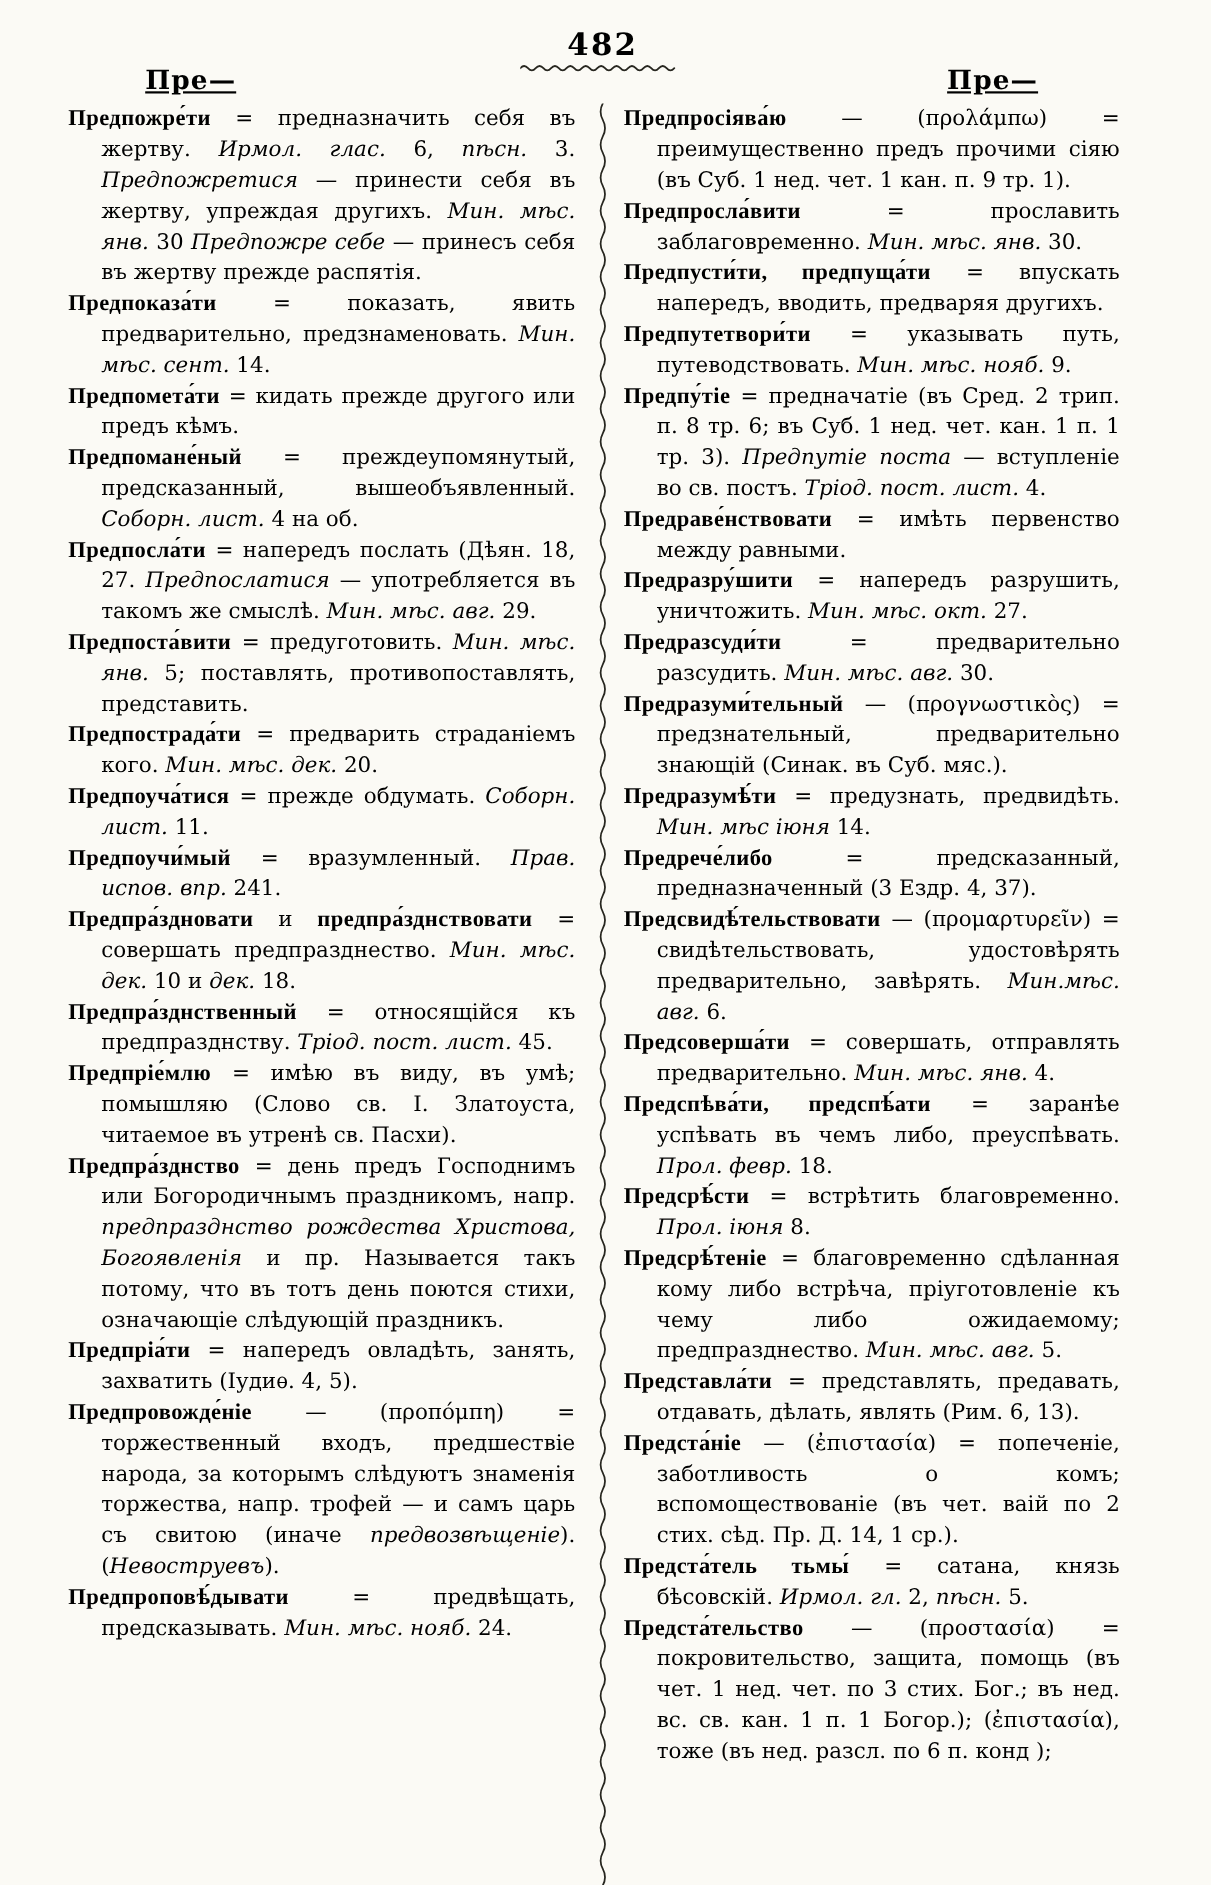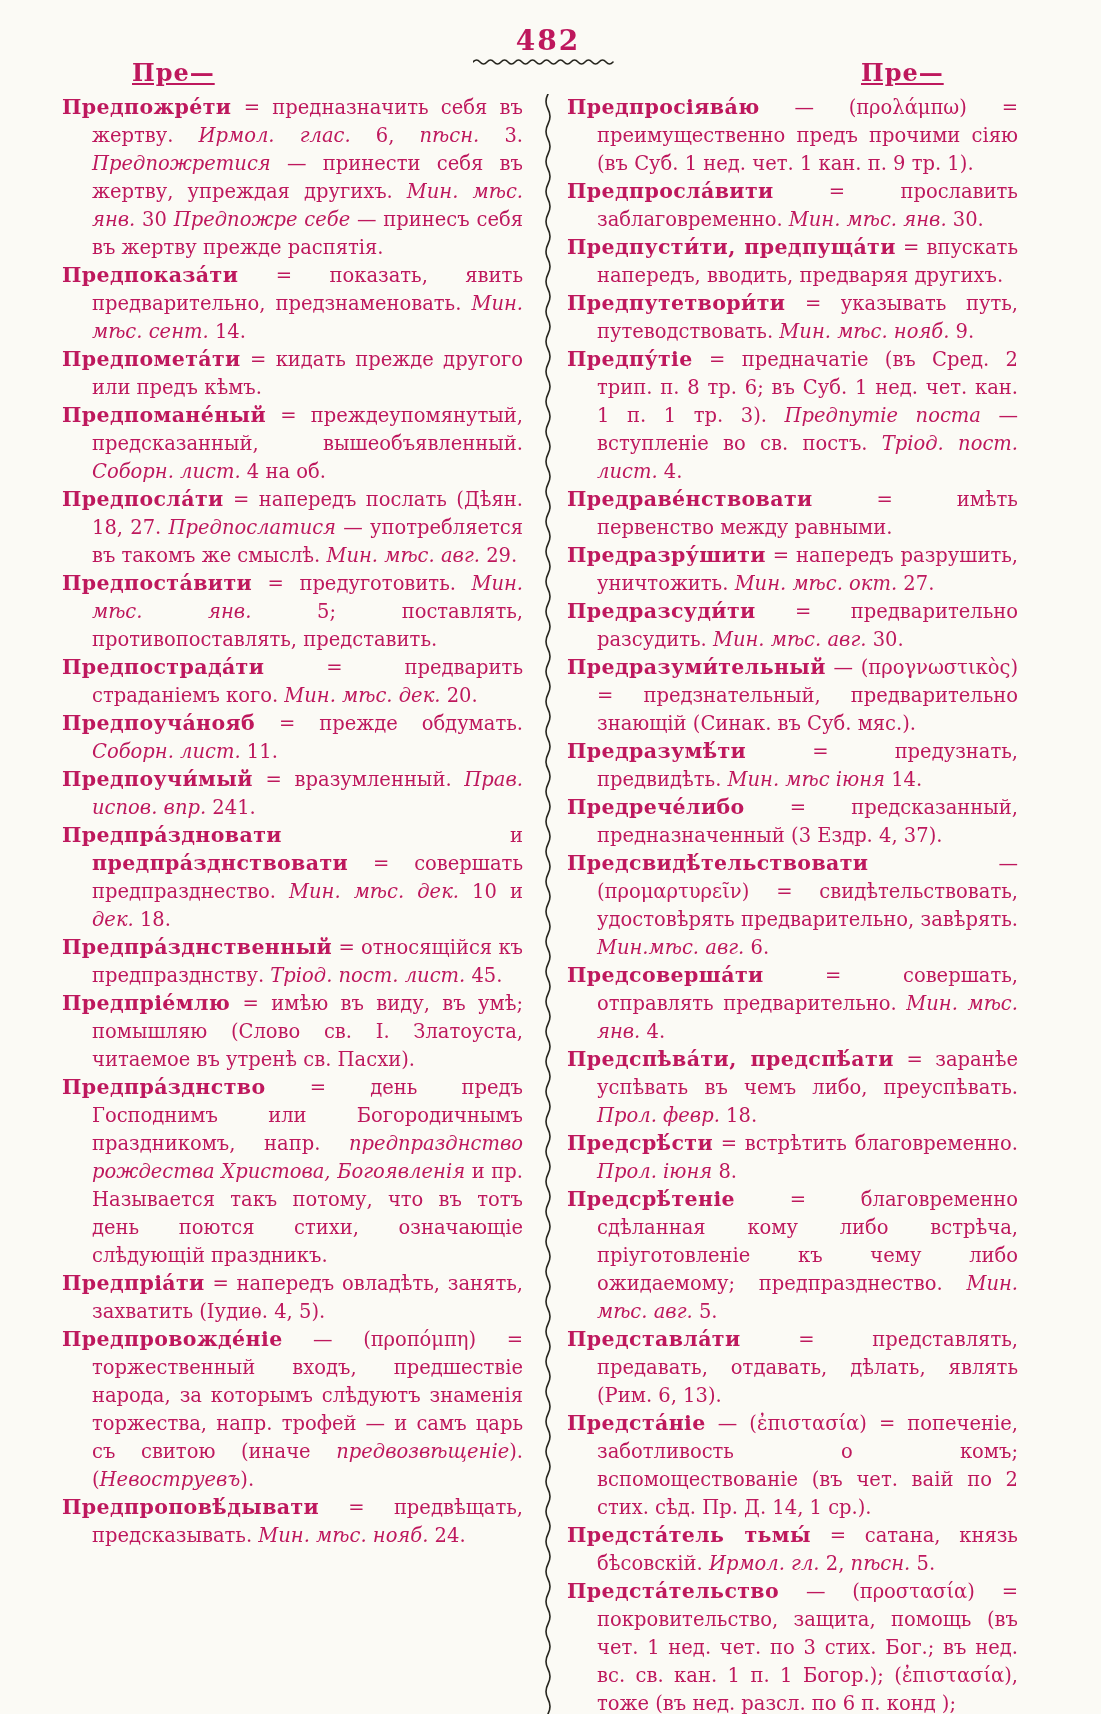--- a/index.html
+++ b/index.html
@@ -1,31 +1,31 @@
 <!DOCTYPE html>
 <html lang="ru"><head>
 <meta charset="utf-8">
 <style>
   html,body{margin:0;padding:0;background:#e9e7e0;}
   .page{
     position:relative;width:1101px;height:1714px;margin:0 auto;
-    background:#fbfaf5;color:#be185d;overflow:hidden;
+    background:#fbfaf5;color:#000000;overflow:hidden;
     font-family:"DejaVu Serif","Liberation Serif",serif;
   }
   .pageno-wrap{position:absolute;left:455px;top:26px;width:186px;text-align:center;}
   .pageno{font-weight:bold;font-size:28px;letter-spacing:2px;line-height:30px;}
   .squiggle-h{display:block;margin:1px auto 0;}
   .colhead{position:absolute;top:58px;font-size:24px;font-weight:bold;letter-spacing:1px;text-decoration:underline;}
   .colhead-left{left:132px;}
   .colhead-right{left:861px;}
   .col{position:absolute;top:94px;font-size:19.5px;line-height:28px;text-align:justify;text-justify:inter-word;}
   .col-left{left:62px;width:461px;}
   .col-right{left:567px;width:451px;}
   .entry{margin:0;padding-left:30px;text-indent:-30px;}
-  .hw{font-weight:bold;font-size:20.5px;letter-spacing:.4px;line-height:1;}
+  .hw{font-weight:bold;font-size:20.5px;letter-spacing:.4px;line-height:1;font-family:Liberation Serif, serif;}
   .i{font-style:italic;margin-top:14px;}
   .n{font-style:normal;}
   .divider{position:absolute;left:543px;top:94px;}
   svg path{fill:none;stroke:#27261f;stroke-width:1.6;stroke-linecap:round;}
 </style>
 </head>
 <body>
 
 <div class="page">
 
@@ -44,21 +44,21 @@
     </svg>
 
   <div class="col col-left" id="col-left">
       <p class="entry"><span class="hw">Предпожре́ти</span><span class="n"> = предназначить себя въ жертву. </span><span class="i">Ирмол. глас.</span><span class="n"> 6, </span><span class="i">пѣсн.</span><span class="n"> 3. </span><span class="i">Предпожретися</span><span class="n"> — принести себя въ жертву, упреждая другихъ. </span><span class="i">Мин. мѣс. янв.</span><span class="n"> 30 </span><span class="i">Предпожре себе</span><span class="n"> — принесъ себя въ жертву прежде распятія.</span></p>
       <p class="entry"><span class="hw">Предпоказа́ти</span><span class="n"> = показать, явить предварительно, предзнаменовать. </span><span class="i">Мин. мѣс. сент.</span><span class="n"> 14.</span></p>
       <p class="entry"><span class="hw">Предпомета́ти</span><span class="n"> = кидать прежде другого или предъ кѣмъ.</span></p>
       <p class="entry"><span class="hw">Предпомане́ный</span><span class="n"> = преждеупомянутый, предсказанный, вышеобъявленный. </span><span class="i">Соборн. лист.</span><span class="n"> 4 на об.</span></p>
       <p class="entry"><span class="hw">Предпосла́ти</span><span class="n"> = напередъ послать (Дѣян. 18, 27. </span><span class="i">Предпослатися</span><span class="n"> — употребляется въ такомъ же смыслѣ. </span><span class="i">Мин. мѣс. авг.</span><span class="n"> 29.</span></p>
       <p class="entry"><span class="hw">Предпоста́вити</span><span class="n"> = предуготовить. </span><span class="i">Мин. мѣс. янв.</span><span class="n"> 5; поставлять, противопоставлять, представить.</span></p>
       <p class="entry"><span class="hw">Предпострада́ти</span><span class="n"> = предварить страданіемъ кого. </span><span class="i">Мин. мѣс. дек.</span><span class="n"> 20.</span></p>
-      <p class="entry"><span class="hw">Предпоуча́нояб</span><span class="n"> = прежде обдумать. </span><span class="i">Соборн. лист.</span><span class="n"> 11.</span></p>
+      <p class="entry"><span class="hw">Предпоуча́тися</span><span class="n"> = прежде обдумать. </span><span class="i">Соборн. лист.</span><span class="n"> 11.</span></p>
       <p class="entry"><span class="hw">Предпоучи́мый</span><span class="n"> = вразумленный. </span><span class="i">Прав. испов. впр.</span><span class="n"> 241.</span></p>
       <p class="entry"><span class="hw">Предпра́здновати</span><span class="n"> и </span><span class="hw">предпра́зднствовати</span><span class="n"> = совершать предпразднество. </span><span class="i">Мин. мѣс. дек.</span><span class="n"> 10 и </span><span class="i">дек.</span><span class="n"> 18.</span></p>
       <p class="entry"><span class="hw">Предпра́зднственный</span><span class="n"> = относящійся къ предпразднству. </span><span class="i">Тріод. пост. лист.</span><span class="n"> 45.</span></p>
       <p class="entry"><span class="hw">Предпріе́млю</span><span class="n"> = имѣю въ виду, въ умѣ; помышляю (Слово св. І. Златоуста, читаемое въ утренѣ св. Пасхи).</span></p>
       <p class="entry"><span class="hw">Предпра́зднство</span><span class="n"> = день предъ Господнимъ или Богородичнымъ праздникомъ, напр. </span><span class="i">предпразднство рождества Христова, Богоявленія</span><span class="n"> и пр. Называется такъ потому, что въ тотъ день поются стихи, означающіе слѣдующій праздникъ.</span></p>
       <p class="entry"><span class="hw">Предпріа́ти</span><span class="n"> = напередъ овладѣть, занять, захватить (Іудиѳ. 4, 5).</span></p>
       <p class="entry"><span class="hw">Предпровожде́ніе</span><span class="n"> — (προπόμπη) = торжественный входъ, предшествіе народа, за которымъ слѣдуютъ знаменія торжества, напр. трофей — и самъ царь съ свитою (иначе </span><span class="i">предвозвѣщеніе</span><span class="n">). (</span><span class="i">Невоструевъ</span><span class="n">).</span></p>
       <p class="entry"><span class="hw">Предпроповѣ́дывати</span><span class="n"> = предвѣщать, предсказывать. </span><span class="i">Мин. мѣс. нояб.</span><span class="n"> 24.</span></p>
     </div>
   <div class="col col-right" id="col-right">

